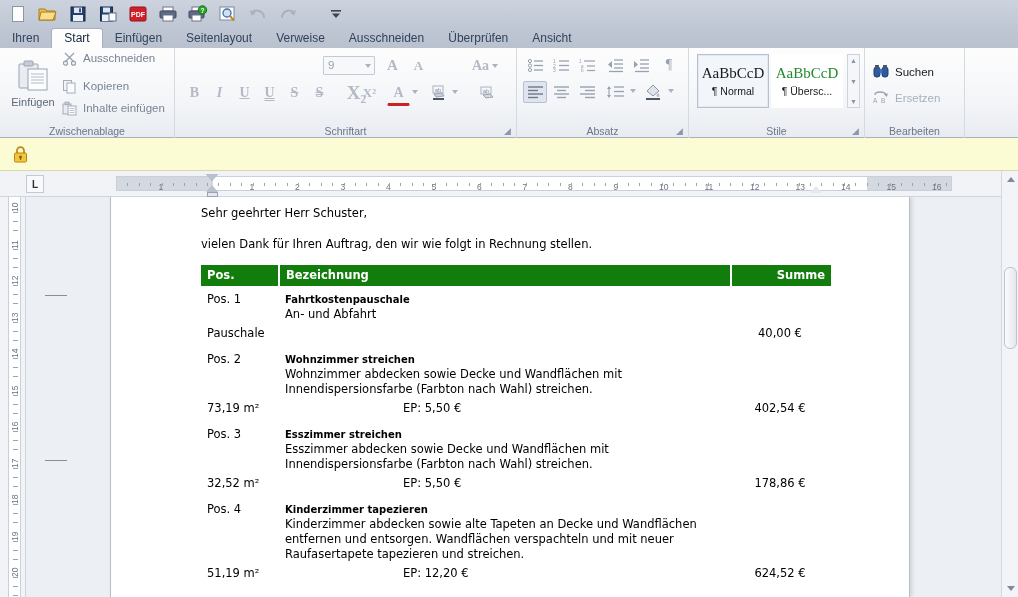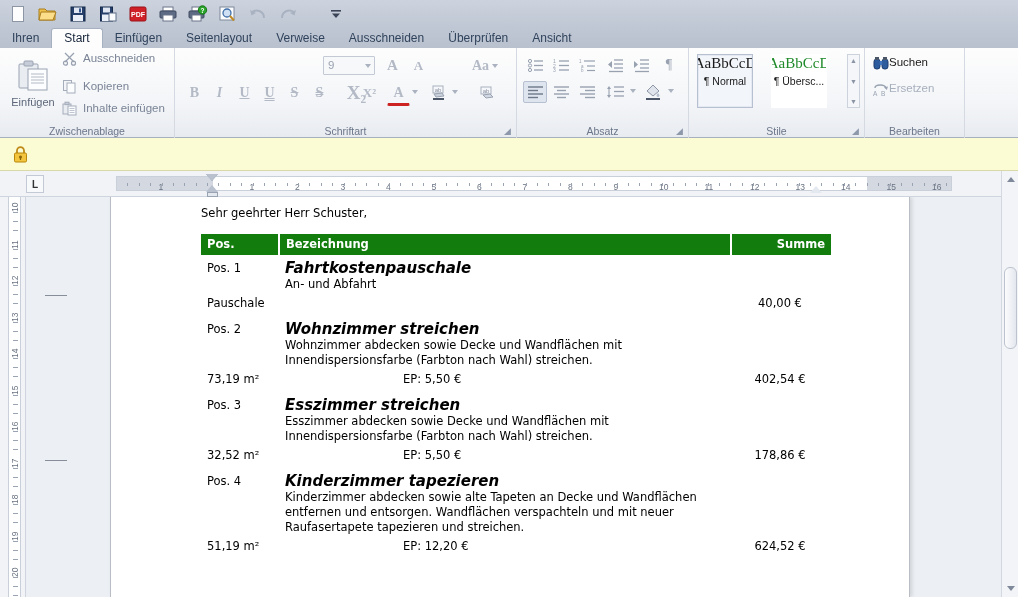--- a/index.html
+++ b/index.html
@@ -97,40 +97,40 @@
   .pb {
     position: absolute; width: 24px; height: 22px; display: flex;
     align-items: center; justify-content: center; border: 1px solid transparent;
     border-radius: 2px;
   }
   .pb.sel { background: #dfe5ee; border: 1px solid #b6c0d0; }
 
   
   .grp-styles { width: 176px; }
   .stylebox {
-    position: absolute; top: 6px; width: 56px; height: 54px;
+    position: absolute; top: 6px; width: 72px; height: 54px;
     border: 1px solid transparent; background: #fff;
-    display: flex; flex-direction: column; align-items: center; 
+    display: flex; flex-direction: column; align-items: center; justify-content: center;
     overflow: hidden;
   }
   .stylebox.sel { border: 1px solid #b6c0d0; background: #f2f5fa; box-shadow: 0 0 0 1px #e5eaf2 inset; }
   .stylebox .samp { font-family: "Liberation Serif", serif; font-size: 15px; white-space: nowrap; }
   .stylebox .nm { font-size: 10.5px; margin-top: 3px; white-space: nowrap; }
   .style-scroll {
     position: absolute; right: 4px; top: 6px; width: 13px; height: 54px;
     border: 1px solid #ccd3dd; background: #f4f6f9;
     display: flex; flex-direction: column; align-items: center; justify-content: space-between;
     padding: 2px 0; font-size: 7px; color: #8a94a5;
   }
 
   
   .grp-edit { width: 100px; border-right: 1px solid #d5dae2; }
   .edit-item {
-    position: absolute; left: 8px; height: 22px; display: flex; align-items: flex-start;
-    gap: 0; font-size: 11.5px; white-space: nowrap;
+    position: absolute; left: 8px; height: 22px; display: flex; align-items: flex-end;
+    gap: 6px; font-size: 11.5px; white-space: nowrap;
   }
   .grp-spacer { flex: 1; height: 90px; }
 
   
   .warn {
     position: absolute; left: 0; top: 138px; width: 1018px; height: 33px;
     background: #fbfbd4; border-bottom: 1px solid #d8d8a8;
     display: flex; align-items: center; padding-left: 13px; gap: 9px;
   }
   .warn-txt { font-size: 12px; color: #1c1c1c; }
@@ -208,21 +208,21 @@
 
   
   table.inv { width: 630px; border-collapse: collapse; margin-top: 12px; }
   table.inv th {
     background: #127c0c; color: #fff; font-size: 11.5px; font-weight: bold;
     text-align: left; padding: 3px 6px 4px 6px; border-right: 2px solid #fff;
   }
   table.inv th.last { text-align: right; border-right: none; }
   .r-pos { width: 78px; vertical-align: top; padding: 6px 0 0 6px; font-size: 11.5px; }
   .r-desc { vertical-align: top; padding: 6px 0 0 6px; font-size: 11.5px; line-height: 15px; }
-  .r-desc b { font-size: 15px; font-style: italic; }
+  .r-desc b { font-size: 10px; }
   .r-sum { text-align: center; vertical-align: top; padding: 6px 2px 0 0; font-size: 11.5px; white-space: nowrap; }
   .qty-row td { padding-top: 4px; padding-bottom: 6px; font-size: 11.5px; }
   .qty-a { padding-left: 6px; }
   .qty-b { padding-left: 124px; }
 
   
   .vscroll {
     position: absolute; right: 0; top: 171px; width: 17px; height: 426px;
     background: #f2f4f7; border-left: 1px solid #d4d9e1;
   }
@@ -776,20 +776,21 @@
         </div>
     </div>
   </div>
 
   <div class="docarea">
     <div class="page">
       <div class="chbar" style="left:-66px;top:98px"></div>
       <div class="chbar" style="left:-66px;top:263px"></div>
       <div class="doc">
         <div class="para">Sehr geehrter Herr Schuster,</div>
+        <div class="para" style="margin-top:14px">vielen Dank für Ihren Auftrag, den wir wie folgt in Rechnung stellen.</div>
 
         <table class="inv">
           <thead>
             <tr>
               <th style="width:78px">Pos.</th>
               <th>Bezeichnung</th>
               <th class="last" style="width:100px">Summe</th>
             </tr>
           </thead>
           <tbody>

